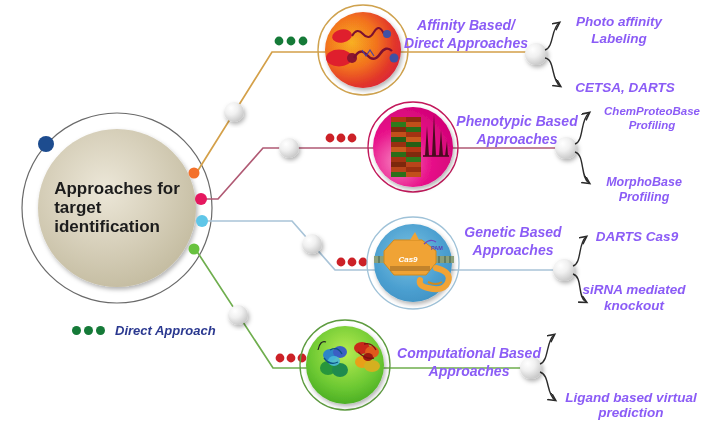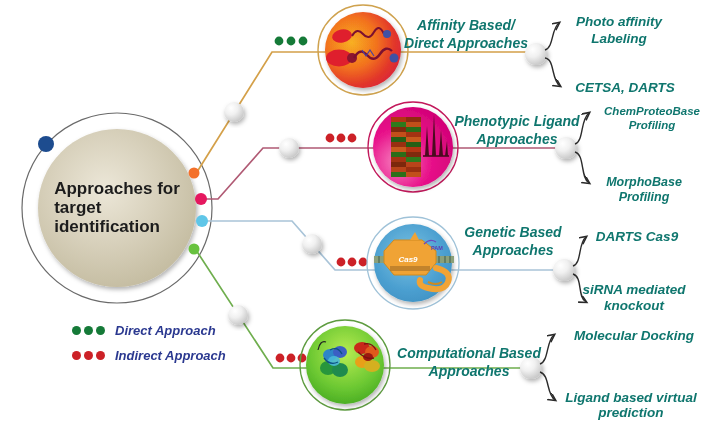--- a/index.html
+++ b/index.html
@@ -2,21 +2,21 @@
 <html><head>
 <meta charset="utf-8">
 <style>
   html,body{margin:0;padding:0;background:#fff;}
   .canvas{
     position:relative;width:706px;height:435px;background:#ffffff;
     font-family:"Liberation Sans", sans-serif;overflow:hidden;
   }
   svg{position:absolute;left:0;top:0;}
   .txt{position:absolute;transform:translateX(-50%);text-align:center;
-       font-weight:bold;font-style:italic;color:#0f766e;white-space:nowrap;}
+       font-weight:bold;font-style:italic;color:#8b5cf6;white-space:nowrap;}
   .hub-title{
     position:absolute;left:117px;top:179px;transform:translateX(-50%);
     text-align:left;font-weight:bold;font-style:normal;font-size:17px;
     line-height:19px;color:#1c1c1c;white-space:nowrap;
   }
   .branch-label{font-size:14px;line-height:18px;}
   .leaf{font-size:13.5px;line-height:17px;}
   .leaf-sm{font-size:11.5px;line-height:14px;}
   .leaf-md{font-size:12.5px;line-height:15px;}
   .legend-row{position:absolute;display:flex;align-items:center;justify-content:space-between;}
@@ -225,21 +225,21 @@
   <div>Approaches for</div>
   <div>target</div>
   <div>identification</div>
 </div>
 
 <div class="txt branch-label" style="left:466px;top:16px;">
   <div>Affinity Based/</div>
   <div>Direct Approaches</div>
 </div>
 <div class="txt branch-label" style="left:517px;top:112px;">
-  <div>Phenotypic Ligand</div>
+  <div>Phenotypic Based</div>
   <div>Approaches</div>
 </div>
 <div class="txt branch-label" style="left:513px;top:223px;">
   <div>Genetic Based</div>
   <div>Approaches</div>
 </div>
 <div class="txt branch-label" style="left:469px;top:344px;">
   <div>Computational Based</div>
   <div>Approaches</div>
 </div>
@@ -258,35 +258,26 @@
 <div class="txt leaf-md" style="left:644px;top:175px;">
   <div>MorphoBase</div>
   <div>Profiling</div>
 </div>
 <div class="txt leaf" style="left:637px;top:228px;">
   <div>DARTS Cas9</div>
 </div>
 <div class="txt leaf" style="left:634px;top:282px;line-height:16px;">
   <div>siRNA mediated</div>
   <div>knockout</div>
-</div>
-<div class="txt leaf" style="left:634px;top:327px;">
-  <div>Molecular Docking</div>
 </div>
 <div class="txt leaf" style="left:631px;top:390px;line-height:15px;">
   <div>Ligand based virtual</div>
   <div>prediction</div>
 </div>
 
 <div class="legend-row" style="left:72px;top:323px;">
   <span class="legend-dot" style="background:#157a38"></span>
   <span class="legend-dot" style="background:#157a38"></span>
   <span class="legend-dot" style="background:#157a38"></span>
   <span class="legend-label">Direct Approach</span>
 </div>
-<div class="legend-row" style="left:72px;top:348px;">
-  <span class="legend-dot" style="background:#cc2127"></span>
-  <span class="legend-dot" style="background:#cc2127"></span>
-  <span class="legend-dot" style="background:#cc2127"></span>
-  <span class="legend-label">Indirect Approach</span>
-</div>
 
 </div>
 
 </body></html>

